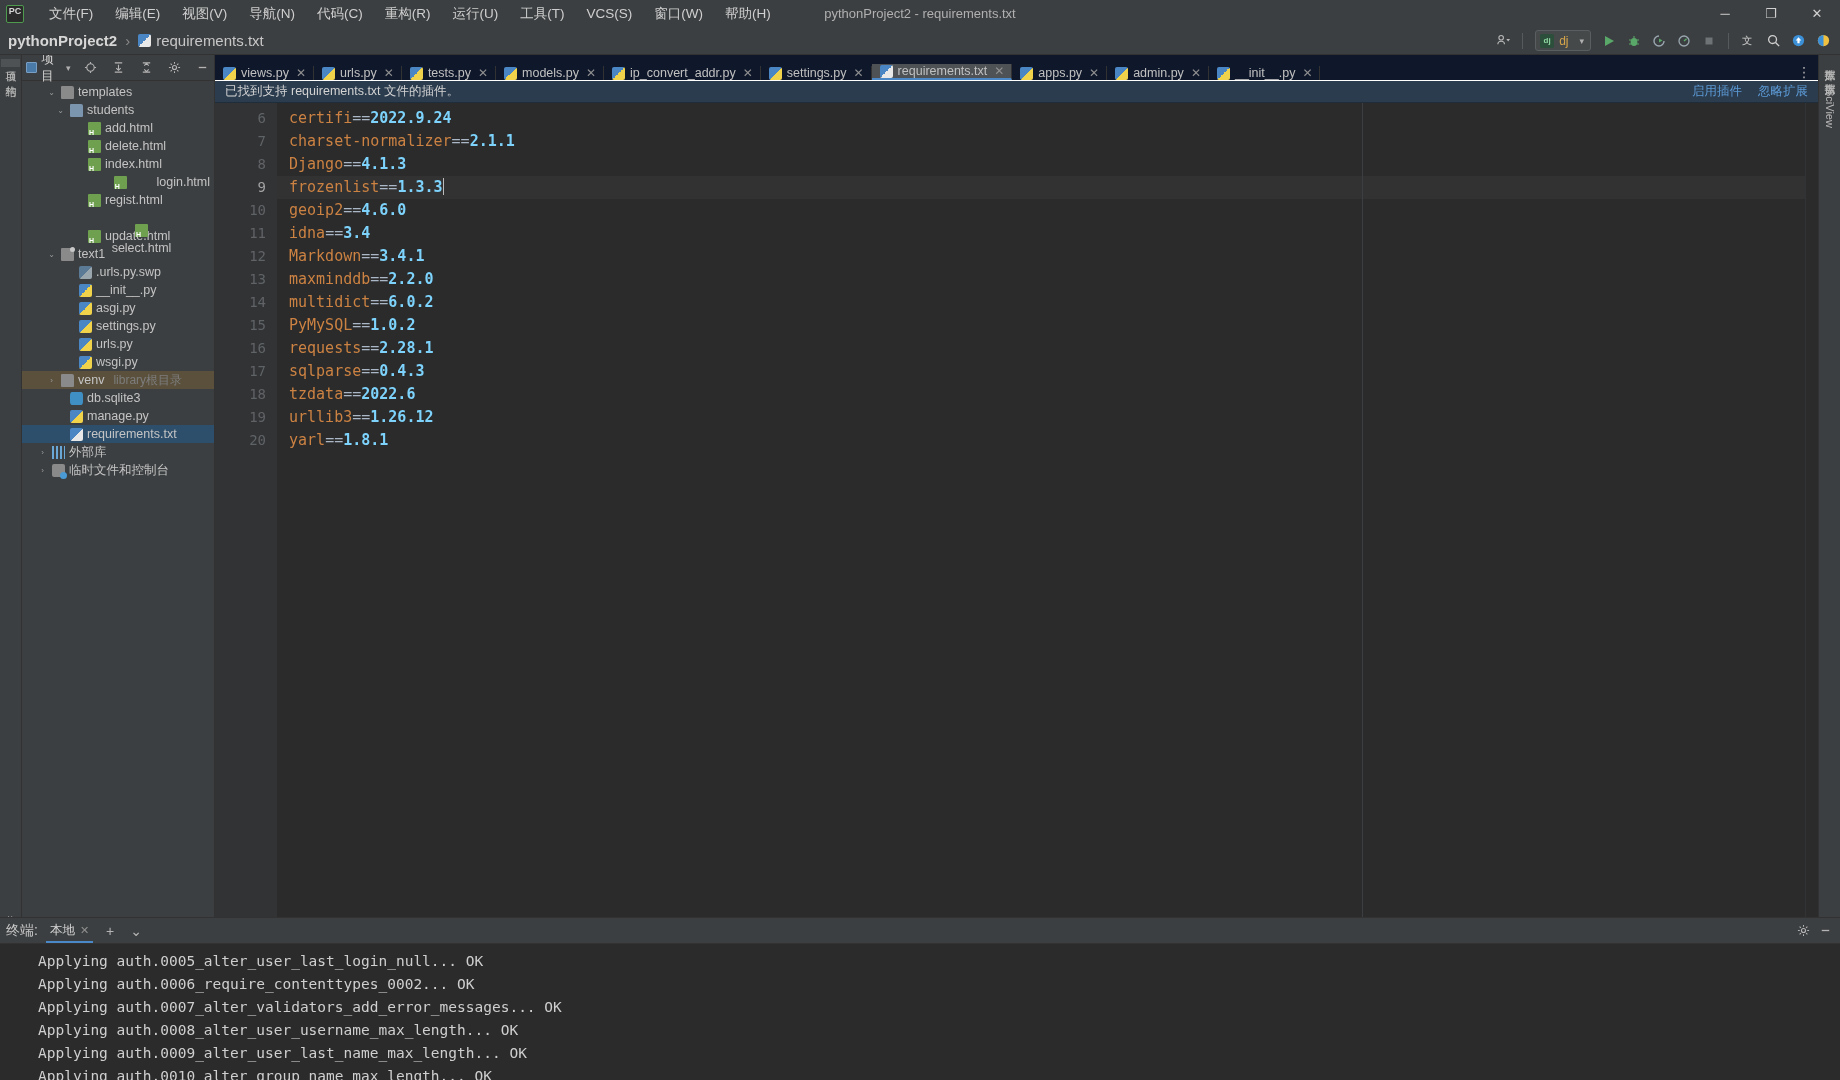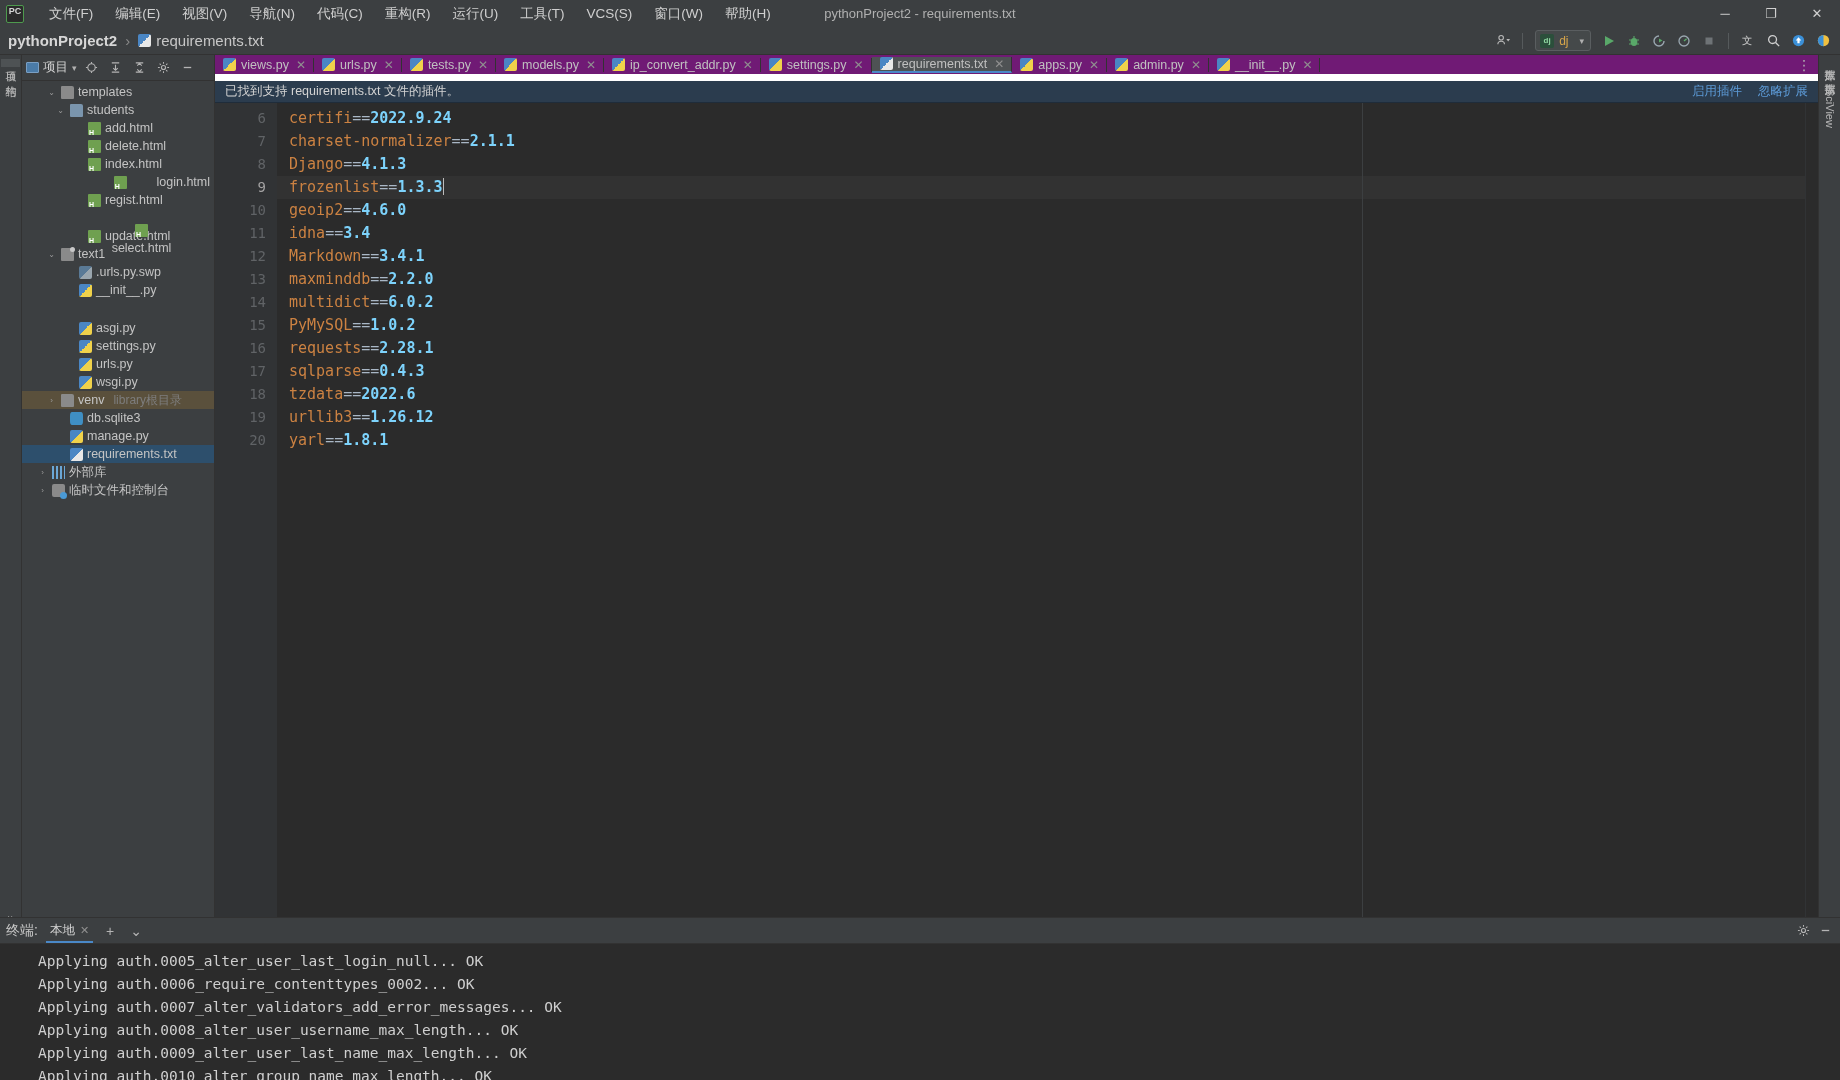--- a/index.html
+++ b/index.html
@@ -38,21 +38,21 @@
 
   
   .lstrip { width:22px; background:#3c3f41; border-right:1px solid #323232; display:flex;
             flex-direction:column; align-items:center; padding-top:4px; gap:6px; }
   .lstrip .vtab { writing-mode:vertical-rl; font-size:11px; color:#b8b8b8; padding:4px 2px; }
   .lstrip .vtab.sel { background:#4e5254; }
   .lstrip-b { margin-top:auto; display:flex; flex-direction:column; align-items:center; gap:10px; padding-bottom:6px; }
 
   
   .proj { width:193px; background:#3c3f41; display:flex; flex-direction:column; border-right:1px solid #323232; }
-  .proj-head { height:26px; display:flex; align-items:center; gap:6px; padding:0 4px; border-bottom:1px solid #323232; }
+  .proj-head { height:26px; display:flex; align-items:center; gap:12px; padding:0 4px; border-bottom:1px solid #323232; }
   .proj-head .ttl { display:flex; align-items:center; gap:4px; font-size:12.5px; color:#d0d0d0; }
   .sq-ic { width:13px; height:11px; border:1.5px solid #7a9fc4; background:#4a7ba8; border-radius:1px; }
   .ph-ic { width:18px; height:18px; display:flex; align-items:center; justify-content:center; color:#b4b4b4; font-size:12px; }
   .tree { flex:1; overflow:hidden; padding-top:2px; font-size:12.5px; position:relative; }
   .row { height:18px; display:flex; align-items:center; gap:4px; white-space:nowrap; padding-right:4px; }
   .row.sel { background:#2d4f6c; }
   .row.sel2 { background:#5a503c; }
   .arw { width:11px; text-align:center; color:#9a9a9a; font-size:8px; flex:0 0 11px; }
   .lbl { color:#c4c4c4; }
   .hint { color:#7d7d7d; margin-left:5px; font-size:12px; }
@@ -67,21 +67,21 @@
   .ic-py { width:13px; height:13px; background:linear-gradient(135deg,#4a86c4 0 50%,#f0d24b 50% 100%); border-radius:2px; }
   .ic-pyq { width:13px; height:13px; background:linear-gradient(135deg,#5a7a96 0 50%,#9aa6ae 50% 100%); border-radius:2px; }
   .ic-db { width:13px; height:13px; background:#3f8fc4; border-radius:2px/4px; }
   .ic-txt { width:13px; height:13px; background:linear-gradient(135deg,#4a86c4 0 50%,#e8e8e8 50% 100%); border-radius:2px; }
   .ic-lib { width:13px; height:13px; background:repeating-linear-gradient(90deg,#6ba7d6 0 2px,#3c3f41 2px 4px); }
   .ic-scratch { width:13px; height:13px; background:#8a8a8a; border-radius:2px; position:relative; }
   .ic-scratch::after { content:""; position:absolute; right:-2px; bottom:-2px; width:7px; height:7px; background:#4a9ad6; border-radius:50%; }
 
   
   .edcol { flex:1; display:flex; flex-direction:column; min-width:0; background:#2b2b2b; }
-  .tabs { height:26px; background:#701a75; display:flex; align-items:center; border-bottom:7px solid #ffffff; overflow:hidden; }
+  .tabs { height:26px; background:#0f172a; display:flex; align-items:flex-end; border-bottom:1px solid #ffffff; overflow:hidden; }
   .tab { display:flex; align-items:center; gap:5px; padding:0 7px 0 8px; font-size:12.5px; color:#c0c0c0;
          border-right:1px solid #323232; white-space:nowrap; }
   .tab.active { background:#4e5254; border-bottom:2px solid #4a88c7; }
   .tab .x { color:#909090; font-size:12px; margin-left:2px; }
   .tabs-gear { margin-left:auto; display:flex; align-items:center; padding:0 7px; color:#b0b0b0; font-size:14px; }
 
   .notif { height:22px; background:#2b3c4e; border-bottom:1px solid #1f2c3a; display:flex; align-items:center;
            padding:0 10px; font-size:12.5px; color:#d3d3d3; }
   .notif .acts { margin-left:auto; display:flex; gap:16px; }
   .notif .acts a { color:#5c9ad6; text-decoration:none; font-size:12.5px; }
@@ -325,21 +325,21 @@
         <div class="row" style="padding-left: 42px;">
           <span class="arw"></span>
           <span class="ic ic-pyq"></span>
           <span class="lbl">.urls.py.swp</span>
         </div>
         <div class="row" style="padding-left: 42px;">
           <span class="arw"></span>
           <span class="ic ic-py"></span>
           <span class="lbl">__init__.py</span>
         </div>
-        <div class="row" style="padding-left: 42px; margin-top: 20px;">
+        <div class="row" style="padding-left: 42px;">
           <span class="arw"></span>
           <span class="ic ic-py"></span>
           <span class="lbl">asgi.py</span>
         </div>
         <div class="row" style="padding-left: 42px;">
           <span class="arw"></span>
           <span class="ic ic-py"></span>
           <span class="lbl">settings.py</span>
         </div>
         <div class="row" style="padding-left: 42px;">

